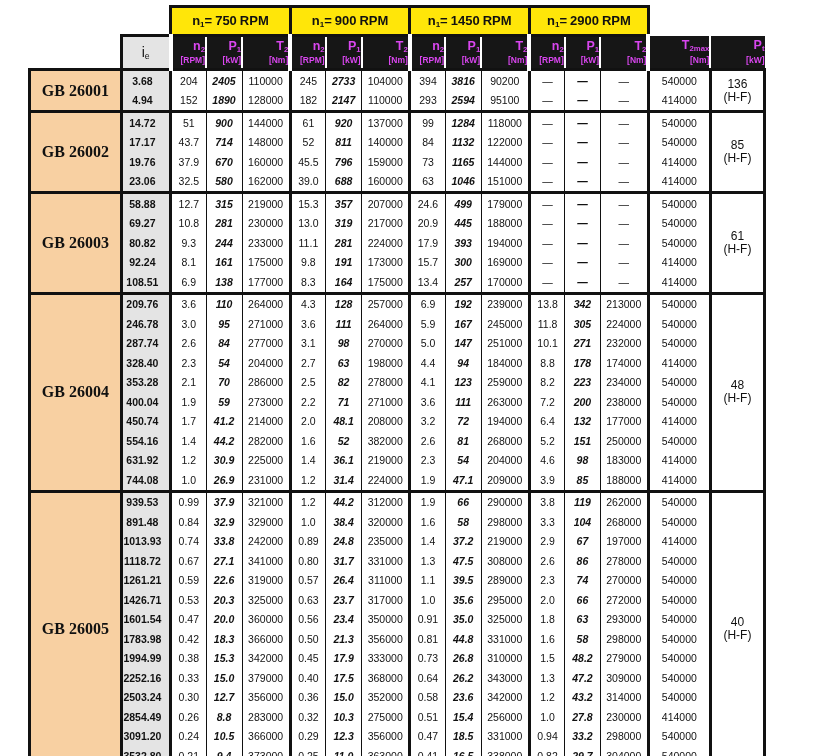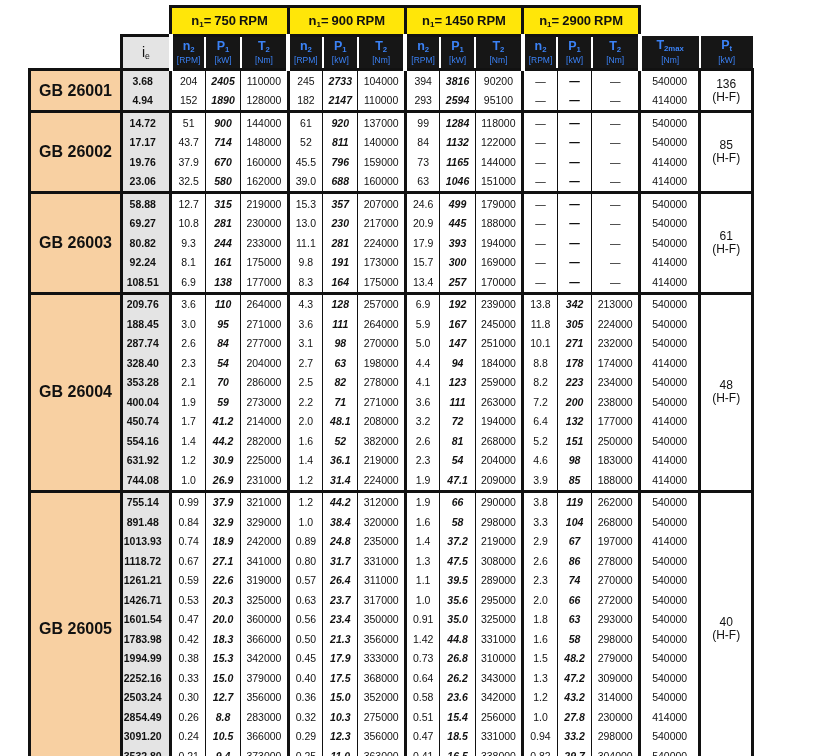--- a/index.html
+++ b/index.html
@@ -1,36 +1,36 @@
 <!DOCTYPE html>
 <html><head>
 <meta charset="utf-8">
 <style>
   :root{
     --yellow:#ffe609; --black:#161616; --peach:#f8d0a2; --gray:#e4e4e4; --line:#111;
   }
   html,body{margin:0;padding:0;background:#fff;}
   body{font-family:"Liberation Sans",sans-serif;color:#111;}
-  .page{position:relative;width:754px;height:756px;background:#fff;overflow:hidden;}
+  .page{position:relative;width:754px;height:756px;background:#fff;overflow:hidden;padding-left:12px;}
   table{border-collapse:collapse;table-layout:fixed;position:absolute;left:28px;top:5px;}
   th,td{padding:0;overflow:hidden;white-space:nowrap;}
   .blank{background:#fff;border:none;}
   
   .yh{background:var(--yellow);border:3px solid var(--line);font-weight:bold;font-size:13px;height:26px;text-align:center;}
   .yh .sv{margin:0 3px;}
   
-  .bh{background:var(--black);color:#3b82f6;height:31px;vertical-align:middle;text-align:center;border-left:2px solid #fff;}
+  .bh{background:var(--black);color:#d946ef;height:31px;vertical-align:middle;text-align:right;border-left:2px solid #fff;}
   .bh.gfirst{border-left:4px solid #fff;}
   .bh .sym{font-size:12.5px;font-weight:bold;line-height:13px;}
-  .bh .unit{font-size:8.5px;font-weight:normal;line-height:10px;}
+  .bh .unit{font-size:8.5px;font-weight:bold;line-height:10px;}
   .ieh{background:var(--gray);border:3px solid var(--line);font-weight:normal;font-size:14px;text-align:center;}
   sub{font-size:0.62em;vertical-align:-0.25em;}
   
   tbody td{font-size:10.5px;height:19.5px;text-align:center;background:#fff;}
-  .model{background:var(--peach);border:3px solid var(--line);font-weight:bold;font-size:16px;text-align:center;}
+  .model{background:var(--peach);border:3px solid var(--line);font-weight:bold;font-size:16px;text-align:center;font-family:Liberation Serif, serif;}
   .iec{background:var(--gray);border-left:3px solid var(--line);border-right:3px solid var(--line);
        font-weight:bold;text-align:center;padding-right:7px;font-size:10.5px;}
   .p1{font-weight:bold;font-style:italic;}
   .bl{border-left:1px solid var(--line);}
   .blk{border-left:3px solid var(--line);}
   .t2m{border-left:3px solid var(--line);border-right:3px solid var(--line);}
   .ptc{border-left:3px solid var(--line);border-right:3px solid var(--line);border-top:3px solid var(--line);
        border-bottom:3px solid var(--line);font-size:12px;line-height:13px;vertical-align:middle;}
   tr.gstart>td{border-top:3px solid var(--line);}
   tr.tlast>td{border-bottom:3px solid var(--line);}
@@ -255,21 +255,21 @@
             <div>61</div>
             <div>(H-F)</div>
           </td>
         </tr>
         <tr>
           <td class="iec">69.27</td>
           <td class="blk">10.8</td>
           <td class="bl p1">281</td>
           <td class="bl">230000</td>
           <td class="blk">13.0</td>
-          <td class="bl p1">230</td>
+          <td class="bl p1">319</td>
           <td class="bl">217000</td>
           <td class="blk">20.9</td>
           <td class="bl p1">445</td>
           <td class="bl">188000</td>
           <td class="blk">—</td>
           <td class="bl p1">—</td>
           <td class="bl">—</td>
           <td class="t2m">540000</td>
         </tr>
         <tr>
@@ -335,21 +335,21 @@
           <td class="blk">13.8</td>
           <td class="bl p1">342</td>
           <td class="bl">213000</td>
           <td class="t2m">540000</td>
           <td class="ptc" rowspan="10">
             <div>48</div>
             <div>(H-F)</div>
           </td>
         </tr>
         <tr>
-          <td class="iec">188.45</td>
+          <td class="iec">246.78</td>
           <td class="blk">3.0</td>
           <td class="bl p1">95</td>
           <td class="bl">271000</td>
           <td class="blk">3.6</td>
           <td class="bl p1">111</td>
           <td class="bl">264000</td>
           <td class="blk">5.9</td>
           <td class="bl p1">167</td>
           <td class="bl">245000</td>
           <td class="blk">11.8</td>
@@ -480,21 +480,21 @@
           <td class="blk">1.9</td>
           <td class="bl p1">47.1</td>
           <td class="bl">209000</td>
           <td class="blk">3.9</td>
           <td class="bl p1">85</td>
           <td class="bl">188000</td>
           <td class="t2m">414000</td>
         </tr>
         <tr class="gstart">
           <td class="model" rowspan="14">GB 26005</td>
-          <td class="iec">755.14</td>
+          <td class="iec">939.53</td>
           <td class="blk">0.99</td>
           <td class="bl p1">37.9</td>
           <td class="bl">321000</td>
           <td class="blk">1.2</td>
           <td class="bl p1">44.2</td>
           <td class="bl">312000</td>
           <td class="blk">1.9</td>
           <td class="bl p1">66</td>
           <td class="bl">290000</td>
           <td class="blk">3.8</td>
@@ -518,21 +518,21 @@
           <td class="bl p1">58</td>
           <td class="bl">298000</td>
           <td class="blk">3.3</td>
           <td class="bl p1">104</td>
           <td class="bl">268000</td>
           <td class="t2m">540000</td>
         </tr>
         <tr>
           <td class="iec">1013.93</td>
           <td class="blk">0.74</td>
-          <td class="bl p1">18.9</td>
+          <td class="bl p1">33.8</td>
           <td class="bl">242000</td>
           <td class="blk">0.89</td>
           <td class="bl p1">24.8</td>
           <td class="bl">235000</td>
           <td class="blk">1.4</td>
           <td class="bl p1">37.2</td>
           <td class="bl">219000</td>
           <td class="blk">2.9</td>
           <td class="bl p1">67</td>
           <td class="bl">197000</td>
@@ -603,21 +603,21 @@
           <td class="t2m">540000</td>
         </tr>
         <tr>
           <td class="iec">1783.98</td>
           <td class="blk">0.42</td>
           <td class="bl p1">18.3</td>
           <td class="bl">366000</td>
           <td class="blk">0.50</td>
           <td class="bl p1">21.3</td>
           <td class="bl">356000</td>
-          <td class="blk">1.42</td>
+          <td class="blk">0.81</td>
           <td class="bl p1">44.8</td>
           <td class="bl">331000</td>
           <td class="blk">1.6</td>
           <td class="bl p1">58</td>
           <td class="bl">298000</td>
           <td class="t2m">540000</td>
         </tr>
         <tr>
           <td class="iec">1994.99</td>
           <td class="blk">0.38</td>

